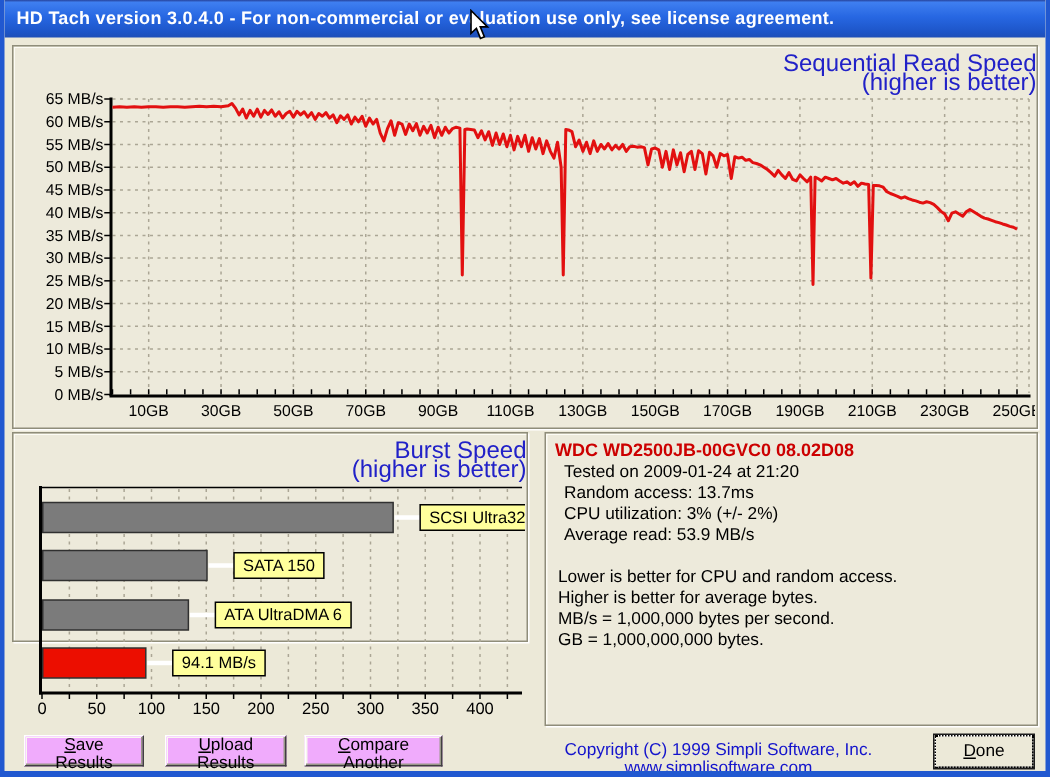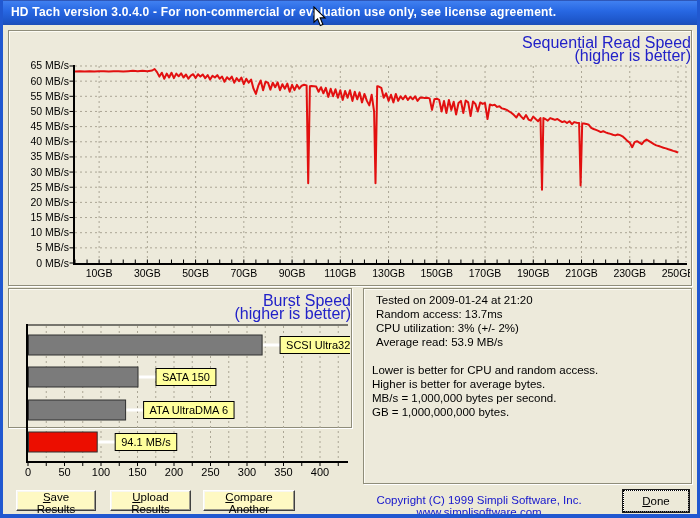--- a/index.html
+++ b/index.html
@@ -26,21 +26,21 @@
   .chart-title,.chart-subtitle{
     position:relative; z-index:2; text-align:right; color:#2121C8; font-size:16px; line-height:13px;
   }
   .chart-title{margin-top:5px;}
   .chart-svg{position:absolute; left:1px; top:1px; z-index:1;}
   .drive-name{color:#CC0000; font-weight:bold; font-size:12px; margin-bottom:1px;}
   .stats{padding-left:6px; line-height:14px;}
   .notes{padding-left:2px; line-height:14px; margin-top:14px;}
   .btn{
     position:absolute; height:21px; box-sizing:border-box;
-    background:#fef9c3; font-family:"Liberation Sans", sans-serif; font-size:11.5px; color:#000;
+    background:#f0abfc; font-family:"Liberation Sans", sans-serif; font-size:11.5px; color:#000;
     border:1px solid; border-color:#FFFFFF #404040 #404040 #FFFFFF;
     box-shadow:inset -1px -1px 0 #9A9889, inset 1px 1px 0 #F8F7F0;
     padding:0 15px; cursor:default;
   }
   .btn u{text-decoration:underline;}
   .done-btn{
     position:absolute; left:619px; top:489px; width:68px; height:24px; box-sizing:border-box;
     background:#ECE9D8; border:1px solid #1c1c1c;
     box-shadow:inset 1px 1px 0 #FFFFFF, inset -1px -1px 0 #808080;
     font-family:"Liberation Sans", sans-serif; font-size:11.5px; padding:0;
@@ -270,20 +270,21 @@
         <rect x="133.59" y="111.5" width="90.453125" height="17" fill="#FFFF9C" stroke="#000"></rect>
         <text x="178.8165625" y="123.5" font-size="11" text-anchor="middle">ATA UltraDMA 6</text>
         <rect x="18.5" y="142" width="68.693" height="20" fill="#EC0E00" stroke="#303030"></rect>
         <line x1="88.193" y1="152" x2="105.193" y2="152" stroke="#fff" stroke-width="3"></line>
         <rect x="105.193" y="143.5" width="61.53125" height="17" fill="#FFFF9C" stroke="#000"></rect>
         <text x="135.95862499999998" y="155.5" font-size="11" text-anchor="middle">94.1 MB/s</text>
       </svg>
   </div>
 
   <div class="panel info-panel">
+    <div class="drive-name">WDC WD2500JB-00GVC0 08.02D08</div>
     <div class="stats" id="info-stats">
         <div>Tested on 2009-01-24 at 21:20</div>
         <div>Random access: 13.7ms</div>
         <div>CPU utilization: 3% (+/- 2%)</div>
         <div>Average read: 53.9 MB/s</div>
       </div>
     <div class="notes" id="info-notes">
         <div>Lower is better for CPU and random access.</div>
         <div>Higher is better for average bytes.</div>
         <div>MB/s = 1,000,000 bytes per second.</div>

